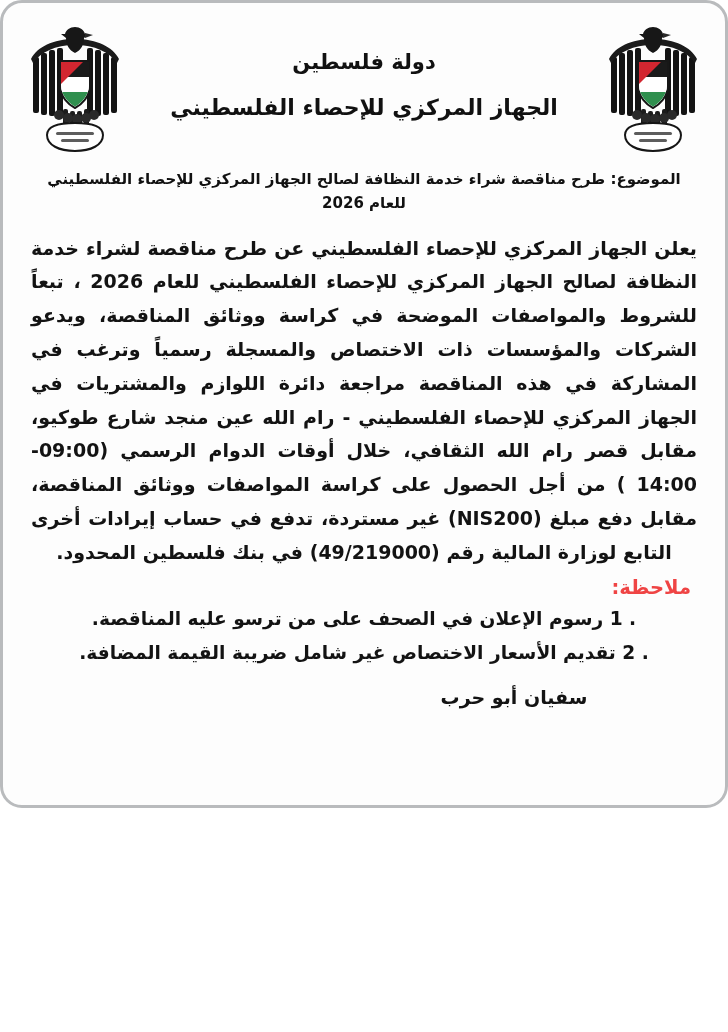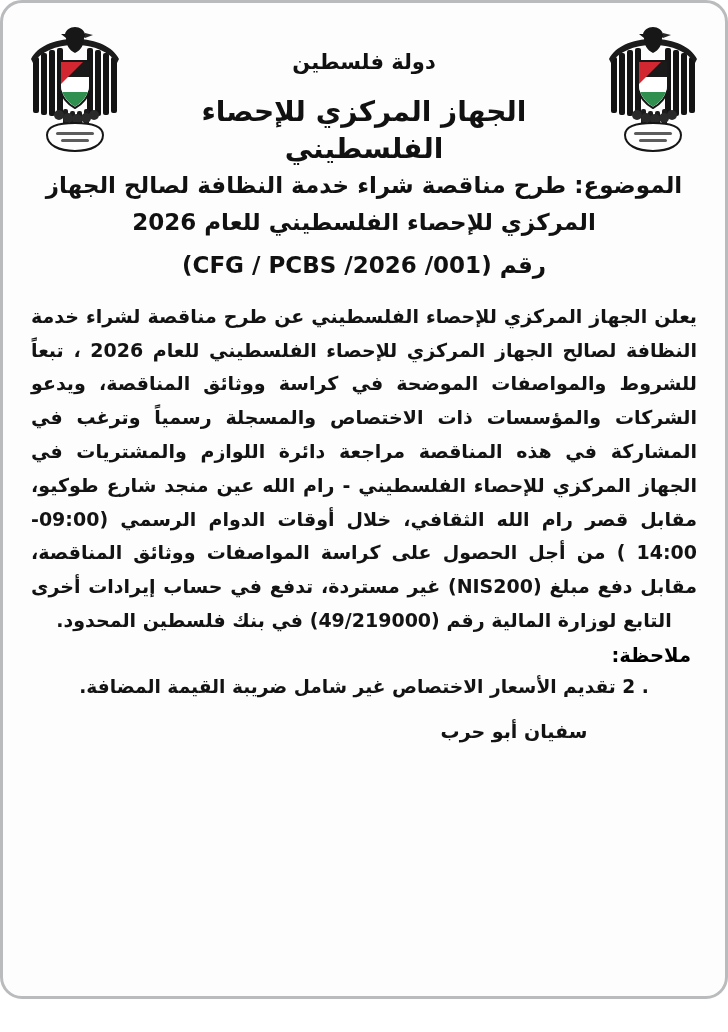--- a/index.html
+++ b/index.html
@@ -11,21 +11,21 @@
   body {
     width: 728px;
     height: 1032px;
     font-family: "DejaVu Sans", "Liberation Sans", sans-serif;
     overflow: hidden;
   }
 
   .page {
     position: relative;
     width: 728px;
-    height: 999px;
+    height: 808px;
     box-sizing: border-box;
     background: #fdfdfd;
     border: 3px solid #b9bbbd;
     border-radius: 22px;
     padding: 14px 22px 24px 22px;
     overflow: hidden;
   }
 
   
   .header {
@@ -50,31 +50,31 @@
     text-align: center;
   }
   .org-country {
     font-size: 21px;
     font-weight: bold;
     color: #111;
     letter-spacing: 0px;
     line-height: 1.3;
   }
   .org-name {
-    font-size: 28px;
+    font-size: 22px;
     font-weight: bold;
     color: #111;
     margin-top: 18px;
     line-height: 1.3;
   }
 
   
   .subject-block {
     text-align: center;
-    font-size: 23px;
+    font-size: 15px;
     font-weight: bold;
     color: #111;
     line-height: 1.62;
     margin-top: 2px;
     padding: 0 8px;
   }
   .subject-line { display: block; }
   .ref-line {
     display: block;
     margin-top: 5px;
@@ -92,21 +92,21 @@
     text-align-last: center;
     padding: 0 6px;
   }
   .para { margin: 0 0 2px 0; }
   .para + .para { margin-top: 12px; }
 
   
   .note-heading {
     font-size: 19.5px;
     font-weight: bold;
-    color: #000000;
+    color: #ef4444;
     text-align: right;
     margin: 6px 12px 4px 0;
   }
 
   
   .notes {
     margin: 0;
     padding: 0;
     list-style: none;
     font-size: 18.6px;
@@ -253,30 +253,33 @@
         <g fill="#5d5d5d">
           <rect x="29" y="109" width="38" height="3" rx="1.5"></rect>
           <rect x="34" y="116" width="28" height="3" rx="1.5"></rect>
         </g>
       </svg>
     </div>
   </div>
 
   <div class="subject-block">
     <span class="subject-line">الموضوع: طرح مناقصة شراء خدمة النظافة لصالح الجهاز المركزي للإحصاء الفلسطيني للعام 2026</span>
-    <span class="ref-line">رقم (001/ 2026/ CFG / PCBS)</span>
   </div>
 
   <div class="body-text">
     <p class="para">يعلن الجهاز المركزي للإحصاء الفلسطيني عن طرح مناقصة لشراء خدمة النظافة لصالح الجهاز المركزي للإحصاء الفلسطيني للعام 2026 ، تبعاً للشروط والمواصفات الموضحة في كراسة ووثائق المناقصة، ويدعو الشركات والمؤسسات ذات الاختصاص والمسجلة رسمياً وترغب في المشاركة في هذه المناقصة مراجعة دائرة اللوازم والمشتريات في الجهاز المركزي للإحصاء الفلسطيني - رام الله عين منجد شارع طوكيو، مقابل قصر رام الله الثقافي، خلال أوقات الدوام الرسمي (09:00-14:00 ) من أجل الحصول على كراسة المواصفات ووثائق المناقصة، مقابل دفع مبلغ (NIS200) غير مستردة، تدفع في حساب إيرادات أخرى التابع لوزارة المالية رقم (49/219000) في بنك فلسطين المحدود.</p>
   </div>
 
   <div class="note-heading">ملاحظة:</div>
 
   <ul class="notes">
+    <li class="note-item short">
+      <span class="note-num">1 .</span>
+      <span>رسوم الإعلان في الصحف على من ترسو عليه المناقصة.</span>
+    </li>
     <li class="note-item short">
       <span class="note-num">2 .</span>
       <span>تقديم الأسعار الاختصاص غير شامل ضريبة القيمة المضافة.</span>
     </li>
   </ul>
 
   <div class="signature">
     <div class="sig-name">سفيان أبو حرب</div>
 
   </div>

